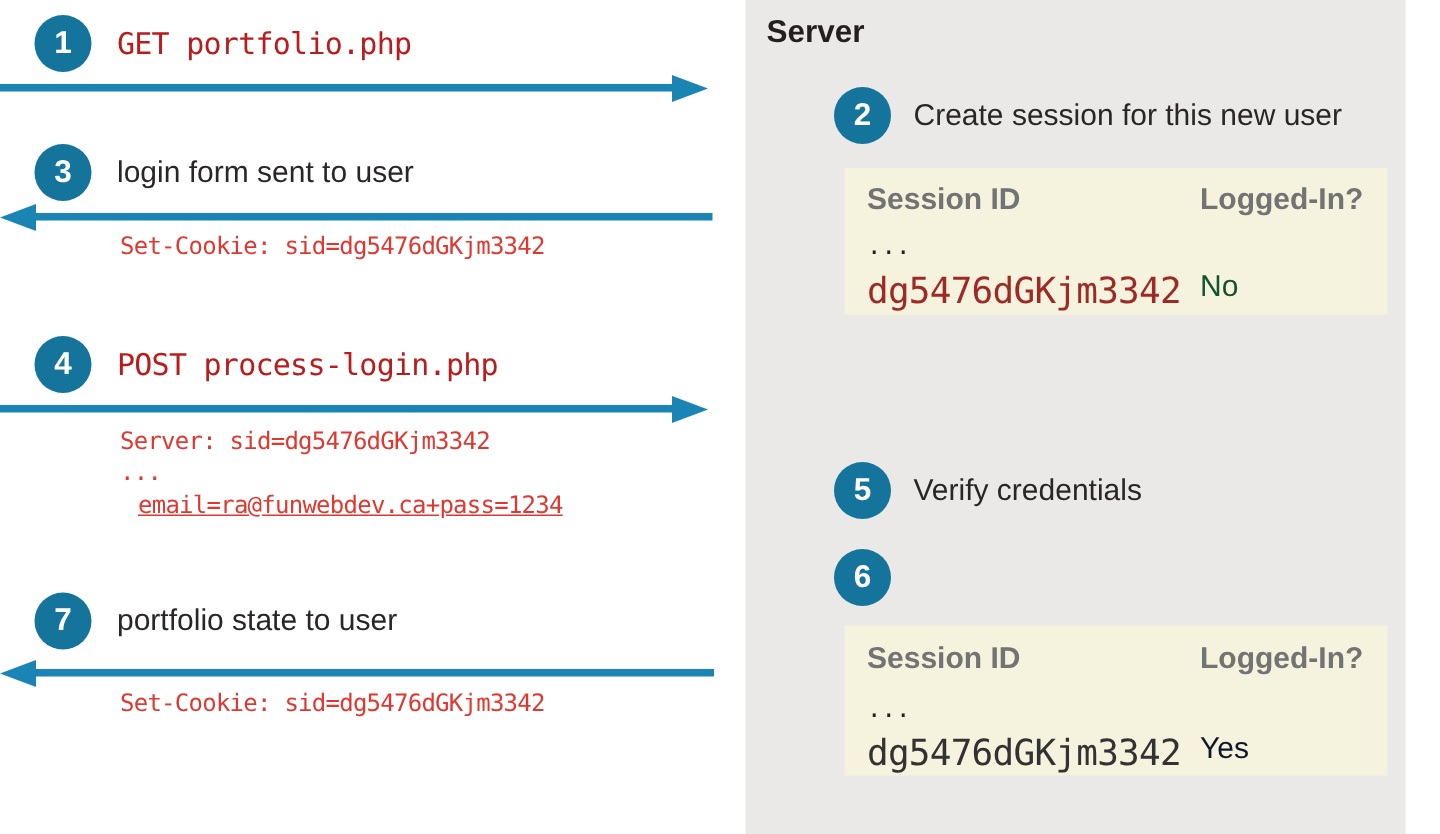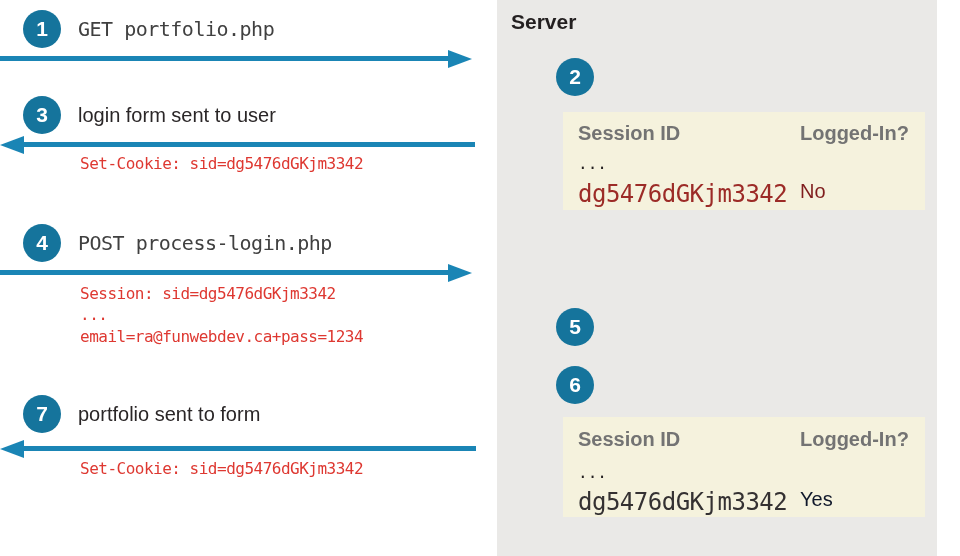--- a/index.html
+++ b/index.html
@@ -12,21 +12,21 @@
     position:absolute;width:38px;height:38px;border-radius:50%;
     background:#15749c;color:#ffffff;
     font:bold 21px/38px "Liberation Sans",sans-serif;text-align:center;
   }
   
   .sans-label{
     position:absolute;font-size:20px;color:#2a2627;white-space:nowrap;
     font-family:"Liberation Sans",sans-serif;
   }
   .mono-label{
-    position:absolute;font-size:20px;color:#404040;white-space:nowrap;
+    position:absolute;font-size:20px;color:#b91c1c;white-space:nowrap;
     font-family:"DejaVu Sans Mono",monospace;letter-spacing:-0.5px;
   }
   .code-red{
     position:absolute;font-size:16px;color:#de3831;white-space:nowrap;
     font-family:"DejaVu Sans Mono",monospace;line-height:21.5px;letter-spacing:-0.5px;
   }
   
   .arrow-line{position:absolute;height:5px;background:#1a85b5;}
   .arrow-head-right{
     position:absolute;width:0;height:0;
@@ -57,21 +57,21 @@
   }
   .session-table .sid{
     position:absolute;font-size:24px;white-space:nowrap;
     font-family:"DejaVu Sans Mono",monospace;letter-spacing:-0.5px;
   }
   .session-table .status{
     position:absolute;font-size:20px;white-space:nowrap;
   }
   .sid-red{color:#9c2b27;}
   .sid-dark{color:#343132;}
-  .status-dark{color:#7f1d1d;}
+  .status-dark{color:#14532d;}
   .status-red{color:#0f172a;}
 </style>
 </head>
 <body>
 
 <div class="step-circle" style="left:23px;top:10px;">
   <span>1</span>
 </div>
 <div class="mono-label" style="left:78px;top:17px;">GET portfolio.php</div>
 
@@ -94,55 +94,57 @@
 <div class="step-circle" style="left:23px;top:224px;">
   <span>4</span>
 </div>
 <div class="mono-label" style="left:78px;top:231px;">POST process-login.php</div>
 
 <div>
   <div class="arrow-line" style="left:0;top:270px;width:449px;"></div>
   <div class="arrow-head-right" style="left:448px;top:263.5px;"></div>
 </div>
 <div>
-  <div class="code-red" style="left:80px;top:283px;">Session: sid=dg5476dGKjm3342</div>
+  <div class="code-red" style="left:80px;top:283px;">Server: sid=dg5476dGKjm3342</div>
   <div class="code-red" style="left:80px;top:304px;">...</div>
-  <div class="code-red" style="left:80px;top:326px;">email=ra@funwebdev.ca+pass=1234</div>
+  <div class="code-red" style="left:92px;top:326px;text-decoration:underline;">email=ra@funwebdev.ca+pass=1234</div>
 </div>
 
 <div class="step-circle" style="left:23px;top:395px;">
   <span>7</span>
 </div>
-<div class="sans-label" style="left:78px;top:403px;">portfolio sent to form</div>
+<div class="sans-label" style="left:78px;top:403px;">portfolio state to user</div>
 
 <div>
   <div class="arrow-line" style="left:23px;top:446px;width:453px;"></div>
   <div class="arrow-head-left" style="left:0;top:439.5px;"></div>
 </div>
 <div class="code-red" style="left:80px;top:458px;">Set-Cookie: sid=dg5476dGKjm3342</div>
 
 <div class="server-panel">
 
   <div class="server-title">Server</div>
 
   <div class="step-circle" style="left:59px;top:58px;">
     <span>2</span>
   </div>
+  <div class="sans-label" style="left:112px;top:66px;">Create session for this new user</div>
 
   <div class="session-table" style="top:112px;height:98px;">
     <div class="th" style="left:15px;top:10px;">Session ID</div>
     <div class="th" style="left:237px;top:10px;">Logged-In?</div>
     <div class="ellipsis" style="left:15px;top:42px;">...</div>
     <div class="sid sid-red" style="left:15px;top:68px;">dg5476dGKjm3342</div>
     <div class="status status-dark" style="left:237px;top:68px;">No</div>
   </div>
 
   <div class="step-circle" style="left:59px;top:308px;">
     <span>5</span>
   </div>
+  <div class="sans-label" style="left:112px;top:316px;">Verify credentials</div>
 
   <div class="step-circle" style="left:59px;top:366px;">
     <span>6</span>
   </div>
 
   <div class="session-table" style="top:417px;height:100px;">
     <div class="th" style="left:15px;top:11px;">Session ID</div>
     <div class="th" style="left:237px;top:11px;">Logged-In?</div>
     <div class="ellipsis" style="left:15px;top:46px;">...</div>
     <div class="sid sid-dark" style="left:15px;top:71px;">dg5476dGKjm3342</div>

